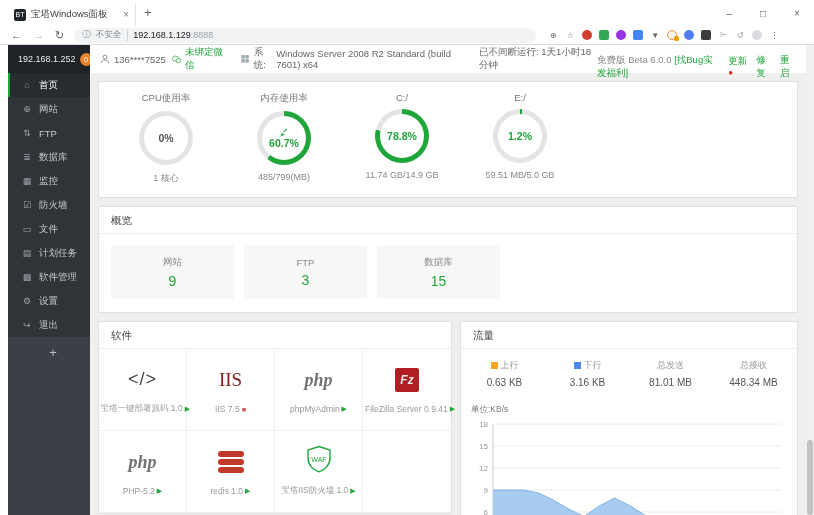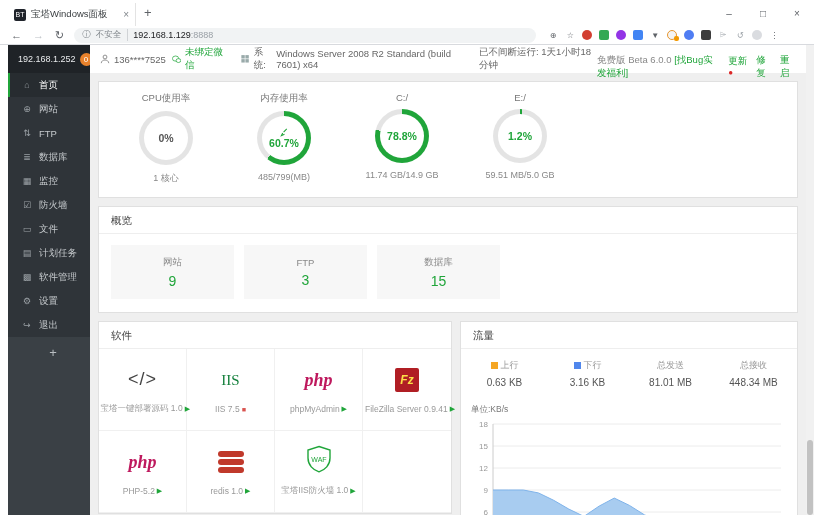--- a/index.html
+++ b/index.html
@@ -93,24 +93,24 @@
   .soft-cell { width:25%; height:82px; border-right:1px solid #f0f0f0; border-bottom:1px solid #f0f0f0;
                display:flex; flex-direction:column; align-items:center; justify-content:center; gap:9px;
                cursor:default;}
   .soft-cell:nth-child(4n) { border-right:none; }
   .soft-ico { height:30px; display:flex; align-items:center; justify-content:center; }
   .soft-name { font-size:8.5px; color:#999; display:flex; align-items:center; gap:2px; max-width:84px;
                white-space:nowrap; }
   .st-run { color:#20a53a; font-size:7px; }
   .st-stop { color:#d9534f; font-size:7px; }
   .ico-code { font-size:18px; color:#444; letter-spacing:1px; }
-  .ico-iis  { font-family:"Liberation Serif","DejaVu Serif",serif; font-size:15px; color:#15803d; }
+  .ico-iis  { font-family:"Liberation Serif","DejaVu Serif",serif; font-size:19px; color:#7f1d1d; }
   .ico-php  { font-family:"Liberation Serif","DejaVu Serif",serif; font-style:italic; font-weight:bold;
-              font-size:18px; color:#be185d; }
-  .ico-fz { width:24px; height:24px; background:#b01e24; color:#fde047; display:flex; align-items:center;
+              font-size:18px; color:#737373; }
+  .ico-fz { width:24px; height:24px; background:#b01e24; color:#e5e5e5; display:flex; align-items:center;
             justify-content:center; font-size:12px; font-weight:bold; font-style:italic; border-radius:2px;}
   .ico-redis { display:flex; flex-direction:column; gap:2px; }
   .ico-redis i { width:26px; height:6px; background:#c0392b; border-radius:3px; display:block; }
 
   
   .traf-stats { display:flex; padding:10px 2px 6px 2px; }
   .traf-col { width:25%; display:flex; flex-direction:column; align-items:center; gap:5px; }
   .traf-label { font-size:9px; color:#999; display:flex; align-items:center; gap:3px;}
   .traf-label .sw { width:7px; height:7px; display:inline-block; }
   .traf-val { font-size:10px; color:#555; }

